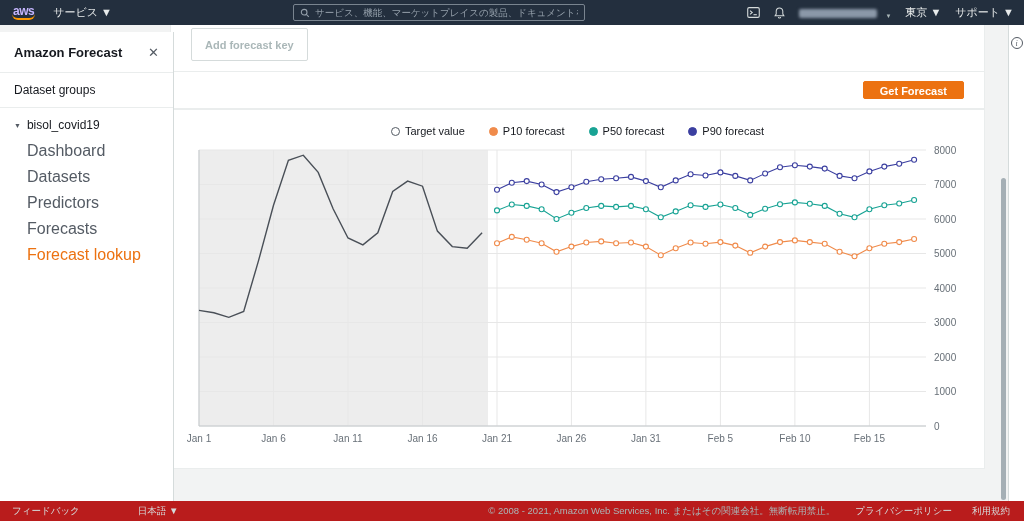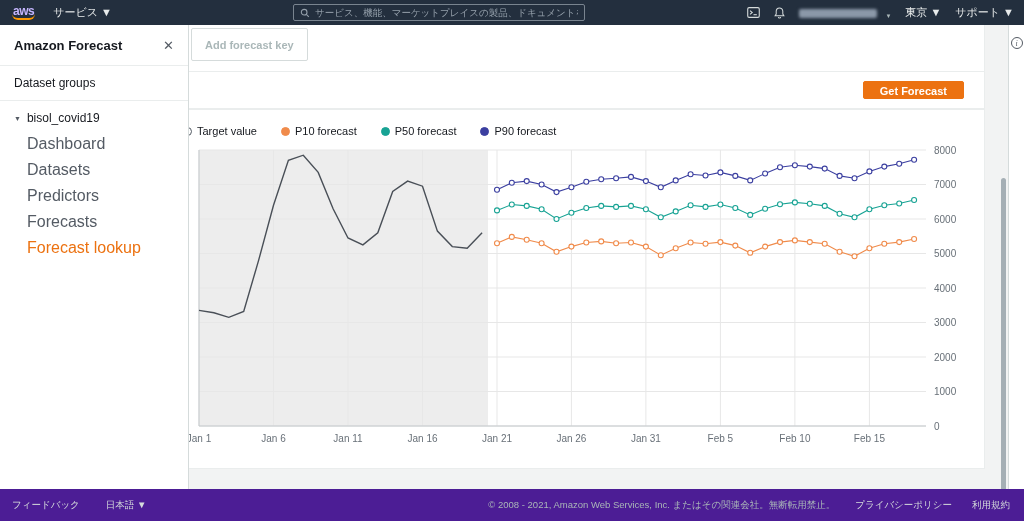--- a/index.html
+++ b/index.html
@@ -20,29 +20,29 @@
   .tb-search input { flex:1; background:transparent; border:none; outline:none;
                      font-size:9.5px; color:#d5dbdb; font-family:inherit; }
   .tb-search input::placeholder { color:#95a0ab; }
   .tb-right { margin-left:auto; display:flex; align-items:center; gap:14px; }
   .tb-icon { display:flex; align-items:center; cursor:pointer; }
   .redacted { display:inline-block; width:78px; height:9px; background:#8b98a8;
               border-radius:2px; filter:blur(1.5px); vertical-align:middle; }
   .tb-caret { font-size:6px; color:#aab7b8; margin-left:4px; }
 
   
-  .footer { position:absolute; left:0; right:0; bottom:0; height:32px; background:#4c1d95;
-            display:flex; align-items:center; padding:0 14px 0 12px; z-index:30; }
+  .footer { position:absolute; left:0; right:0; bottom:0; height:20px; background:#b91c1c;
+            display:flex; align-items:center; padding:0 14px 0 12px; z-index:30;gap:32px; }
   .ft-item { font-size:9.5px; color:#d5dbdb; margin-right:26px; cursor:pointer; white-space:nowrap; }
   .ft-right { margin-left:auto; display:flex; align-items:center; gap:20px; }
   .ft-copy { font-size:9.5px; color:#aab7b8; white-space:nowrap; }
   .ft-link { font-size:9.5px; color:#d5dbdb; cursor:pointer; white-space:nowrap; }
 
   
-  .sidebar { position:absolute; top:25px; bottom:16px; left:0; width:189px; background:#fff;
+  .sidebar { position:absolute; top:32px; bottom:16px; left:0; width:174px; background:#fff;
              border-right:1px solid #d5dbdb; z-index:20; }
   .sb-header { display:flex; justify-content:space-between; align-items:center; padding:13px 14px 12px; }
   .sb-title { font-size:13px; font-weight:bold; color:#16191f; }
   .sb-close { font-size:13px; color:#545b64; cursor:pointer; line-height:1; }
   .sb-divider { border:none; border-top:1px solid #eaeded; }
   .sb-link { padding:10px 14px; font-size:12px; color:#16191f; cursor:pointer; }
   .sb-group { padding:10px 14px 6px; font-size:12px; color:#16191f; display:flex;
               align-items:center; gap:6px; cursor:pointer; }
   .sb-group-caret { font-size:7px; color:#545b64; }
   .sb-sub { padding:4px 14px 4px 27px; font-size:16px; color:#545b64; cursor:pointer; }
@@ -56,21 +56,21 @@
                    font-size:11px; padding:2px 13px; border-radius:2px; font-family:inherit;
                    cursor:not-allowed; height:33px; }
   .card-divider { border:none; border-top:1px solid #eaeded; margin:10px -20px 9px; }
   .card-actions { display:flex; justify-content:flex-end; }
   .btn-primary { background:#ec7211; border:1px solid #ec7211; color:#fff; font-weight:bold;
                  font-size:11px; padding:3px 16px; border-radius:2px; font-family:inherit;
                  cursor:pointer; height:18px; }
   .page-heading { font-size:18px; font-weight:500; color:#16191f; margin:15px 0 13px 1px; }
 
   .chart-card { background:#fff; border:1px solid #eaeded; padding:8px 12px 4px; height:360px; }
-  .legend-row { display:flex; align-items:center; gap:24px;
+  .legend-row { display:flex; justify-content:center; align-items:center; gap:24px;
                 padding:7px 0 3px; }
   .legend-item { display:flex; align-items:center; gap:5px; font-size:11px; color:#16191f; cursor:pointer; }
   .legend-dot { width:9px; height:9px; border-radius:50%; display:inline-block; }
   #chart-svg { display:block; width:789px; height:312px; }
 
   
   .help-strip { position:absolute; top:25px; bottom:16px; right:0; width:16px; background:#fff;
                 border-left:1px solid #d5dbdb; z-index:25; display:flex; justify-content:center; }
   .info-icon { margin-top:12px; width:12px; height:12px; border:1px solid #545b64; border-radius:50%;
                color:#545b64; font-size:8px; font-family:"Liberation Serif",serif; font-style:italic;

